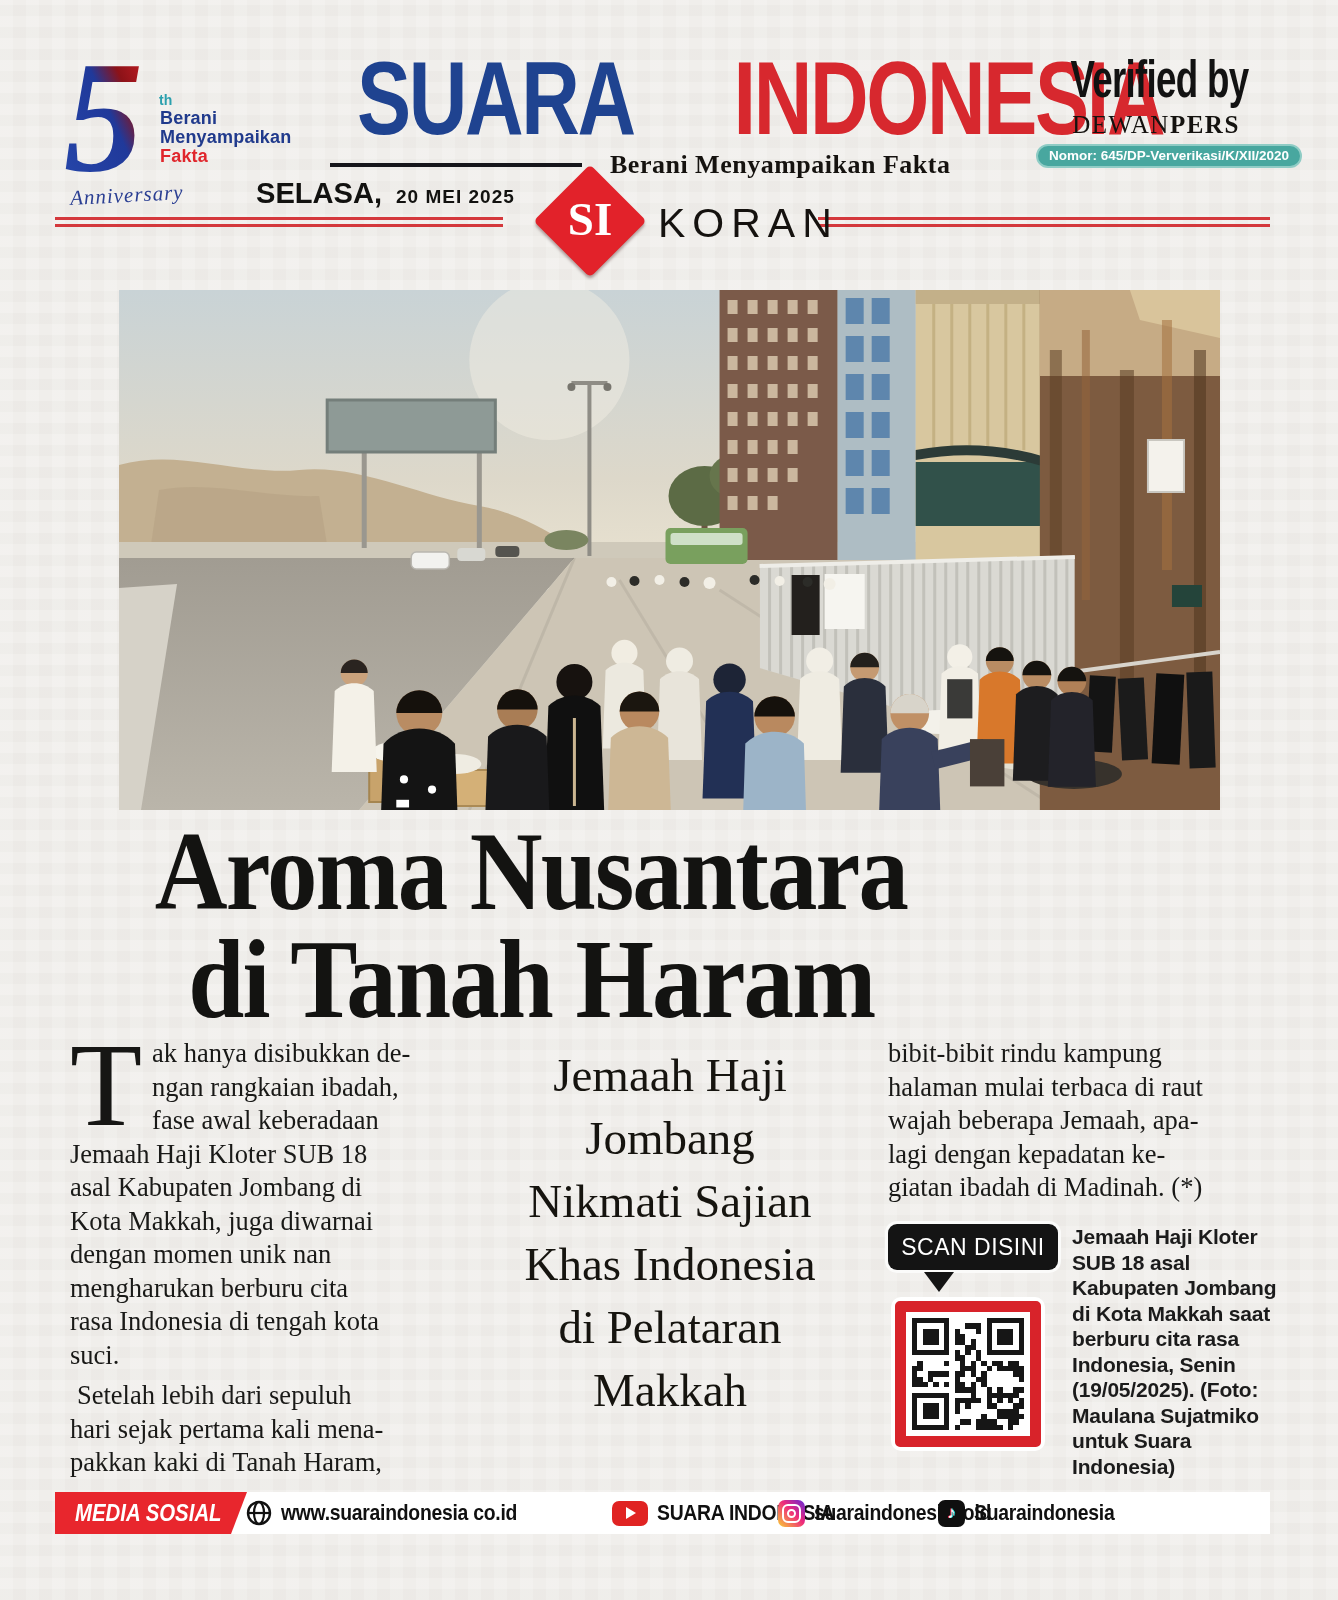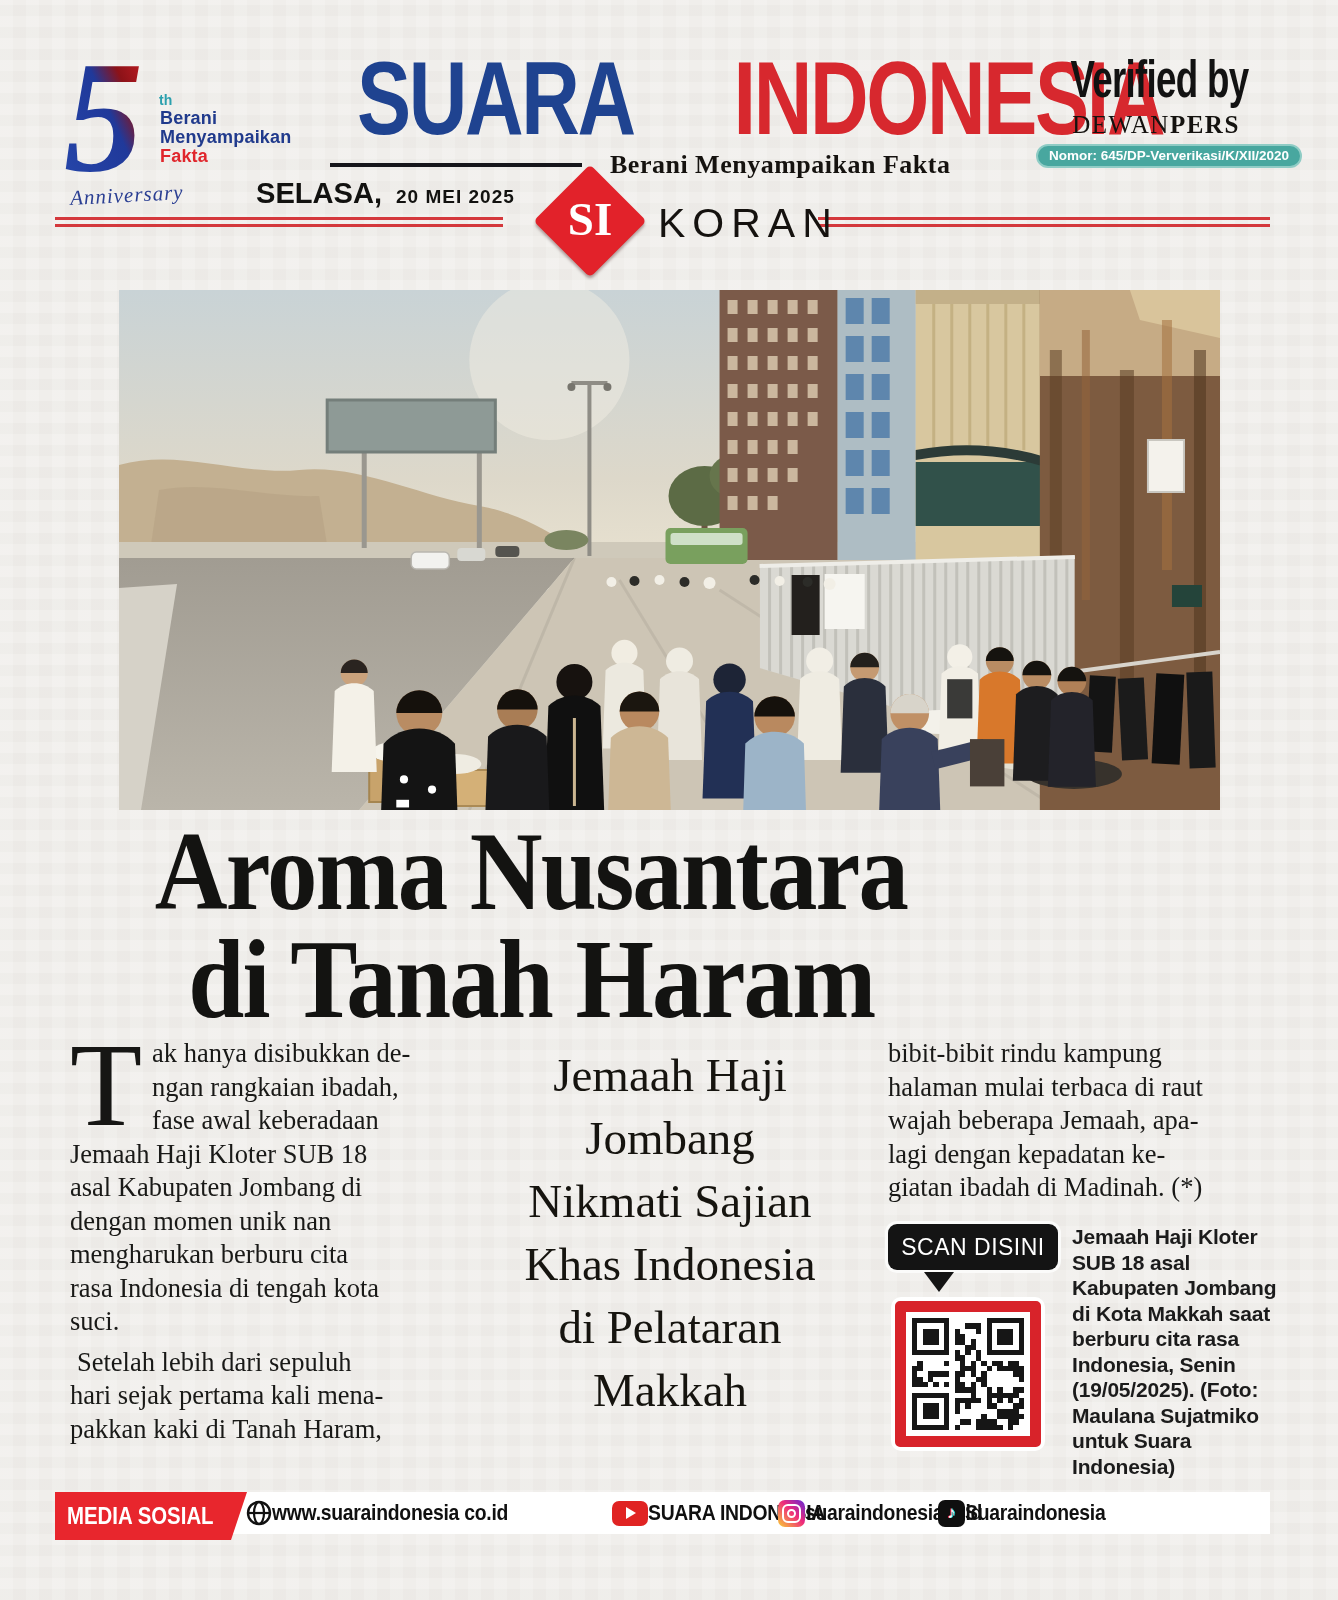--- a/index.html
+++ b/index.html
@@ -73,23 +73,23 @@
   
   .scan-bubble{left:888px;top:1224px;width:170px;height:46px;background:#141414;border-radius:9px;box-shadow:0 0 0 3px #fbfbfa;display:grid;place-items:center;color:#fff;font-size:23px;letter-spacing:.5px;}
   .scan-pointer{left:924px;top:1272px;width:0;height:0;border-left:15px solid transparent;border-right:15px solid transparent;border-top:20px solid #141414;}
   .qr-wrap{left:891px;top:1297px;width:154px;height:154px;background:#fff;border-radius:10px;padding:4px;box-sizing:border-box;}
   .qr-red{width:100%;height:100%;border:11px solid #d8232a;border-radius:5px;background:#fff;box-sizing:border-box;padding:6px;}
   .qr-red svg{display:block;width:100%;height:100%;}
   .caption{left:1072px;top:1224px;width:208px;font-size:21px;line-height:25.5px;font-weight:bold;color:#1b1b1b;letter-spacing:-.2px;}
 
   
   .fbar{left:55px;top:1492px;width:1215px;height:42px;background:#ffffff;}
-  .fred{left:55px;top:1492px;width:192px;height:48px;background:#e8262d;clip-path:polygon(0 0,100% 0,calc(100% - 16px) 100%,0 100%);display:flex;align-items:center;padding-left:12px;box-sizing:border-box;}
+  .fred{left:55px;top:1492px;width:192px;height:42px;background:#e8262d;clip-path:polygon(0 0,100% 0,calc(100% - 16px) 100%,0 100%);display:flex;align-items:center;padding-left:20px;box-sizing:border-box;font-style:italic;}
   .fred span{display:inline-block;color:#fff;font-weight:bold;font-size:24px;letter-spacing:0;transform:scaleX(.85);transform-origin:left;white-space:nowrap;}
-  .f-item{top:1492px;height:42px;display:flex;align-items:center;}
+  .f-item{top:1492px;height:42px;display:flex;align-items:center;gap:9px;}
   .f-item .ftext{display:inline-block;font-weight:bold;font-size:22px;letter-spacing:-.3px;color:#101010;transform:scaleX(.88);transform-origin:left;white-space:nowrap;}
   .i1{left:246px;} .i2{left:612px;} .i3{left:778px;} .i4{left:938px;}
   .icon-globe{width:26px;height:26px;}
   .icon-yt{width:36px;height:25px;background:#e02322;border-radius:7px;display:grid;place-items:center;}
   .icon-yt::after{content:"";display:block;width:0;height:0;border-left:10px solid #fff;border-top:6px solid transparent;border-bottom:6px solid transparent;margin-left:2px;}
   .icon-ig{width:27px;height:27px;border-radius:7px;background:linear-gradient(45deg,#f9ce34 0%,#ee2a7b 55%,#6228d7 100%);position:relative;}
   .icon-ig::before{content:"";position:absolute;inset:4px;border:2px solid #fff;border-radius:6px;}
   .icon-ig::after{content:"";position:absolute;left:9px;top:9px;width:5px;height:5px;border:2px solid #fff;border-radius:50%;}
   .icon-tt{width:27px;height:27px;border-radius:7px;background:#0f0f0f;display:grid;place-items:center;color:#fff;font-size:17px;font-weight:bold;text-shadow:1px 0 0 #25f4ee,-1px 0 0 #fe2c55;}
 </style>
@@ -474,20 +474,21 @@
     <div class="hl-line"><span class="hl">di Tanah Haram</span></div>
   </div>
 
   <div class="abs bodycol col1">
     <span class="dropcap">T</span>
     <div>ak hanya disibukkan de-</div>
     <div>ngan rangkaian ibadah,</div>
     <div>fase awal keberadaan</div>
     <div>Jemaah Haji Kloter SUB 18</div>
     <div>asal Kabupaten Jombang di</div>
+    <div>Kota Makkah, juga diwarnai</div>
     <div>dengan momen unik nan</div>
     <div>mengharukan berburu cita</div>
     <div>rasa Indonesia di tengah kota</div>
     <div>suci.</div>
     <div class="p2 indent">Setelah lebih dari sepuluh</div>
     <div>hari sejak pertama kali mena-</div>
     <div>pakkan kaki di Tanah Haram,</div>
   </div>
 
   <div class="abs deck">

